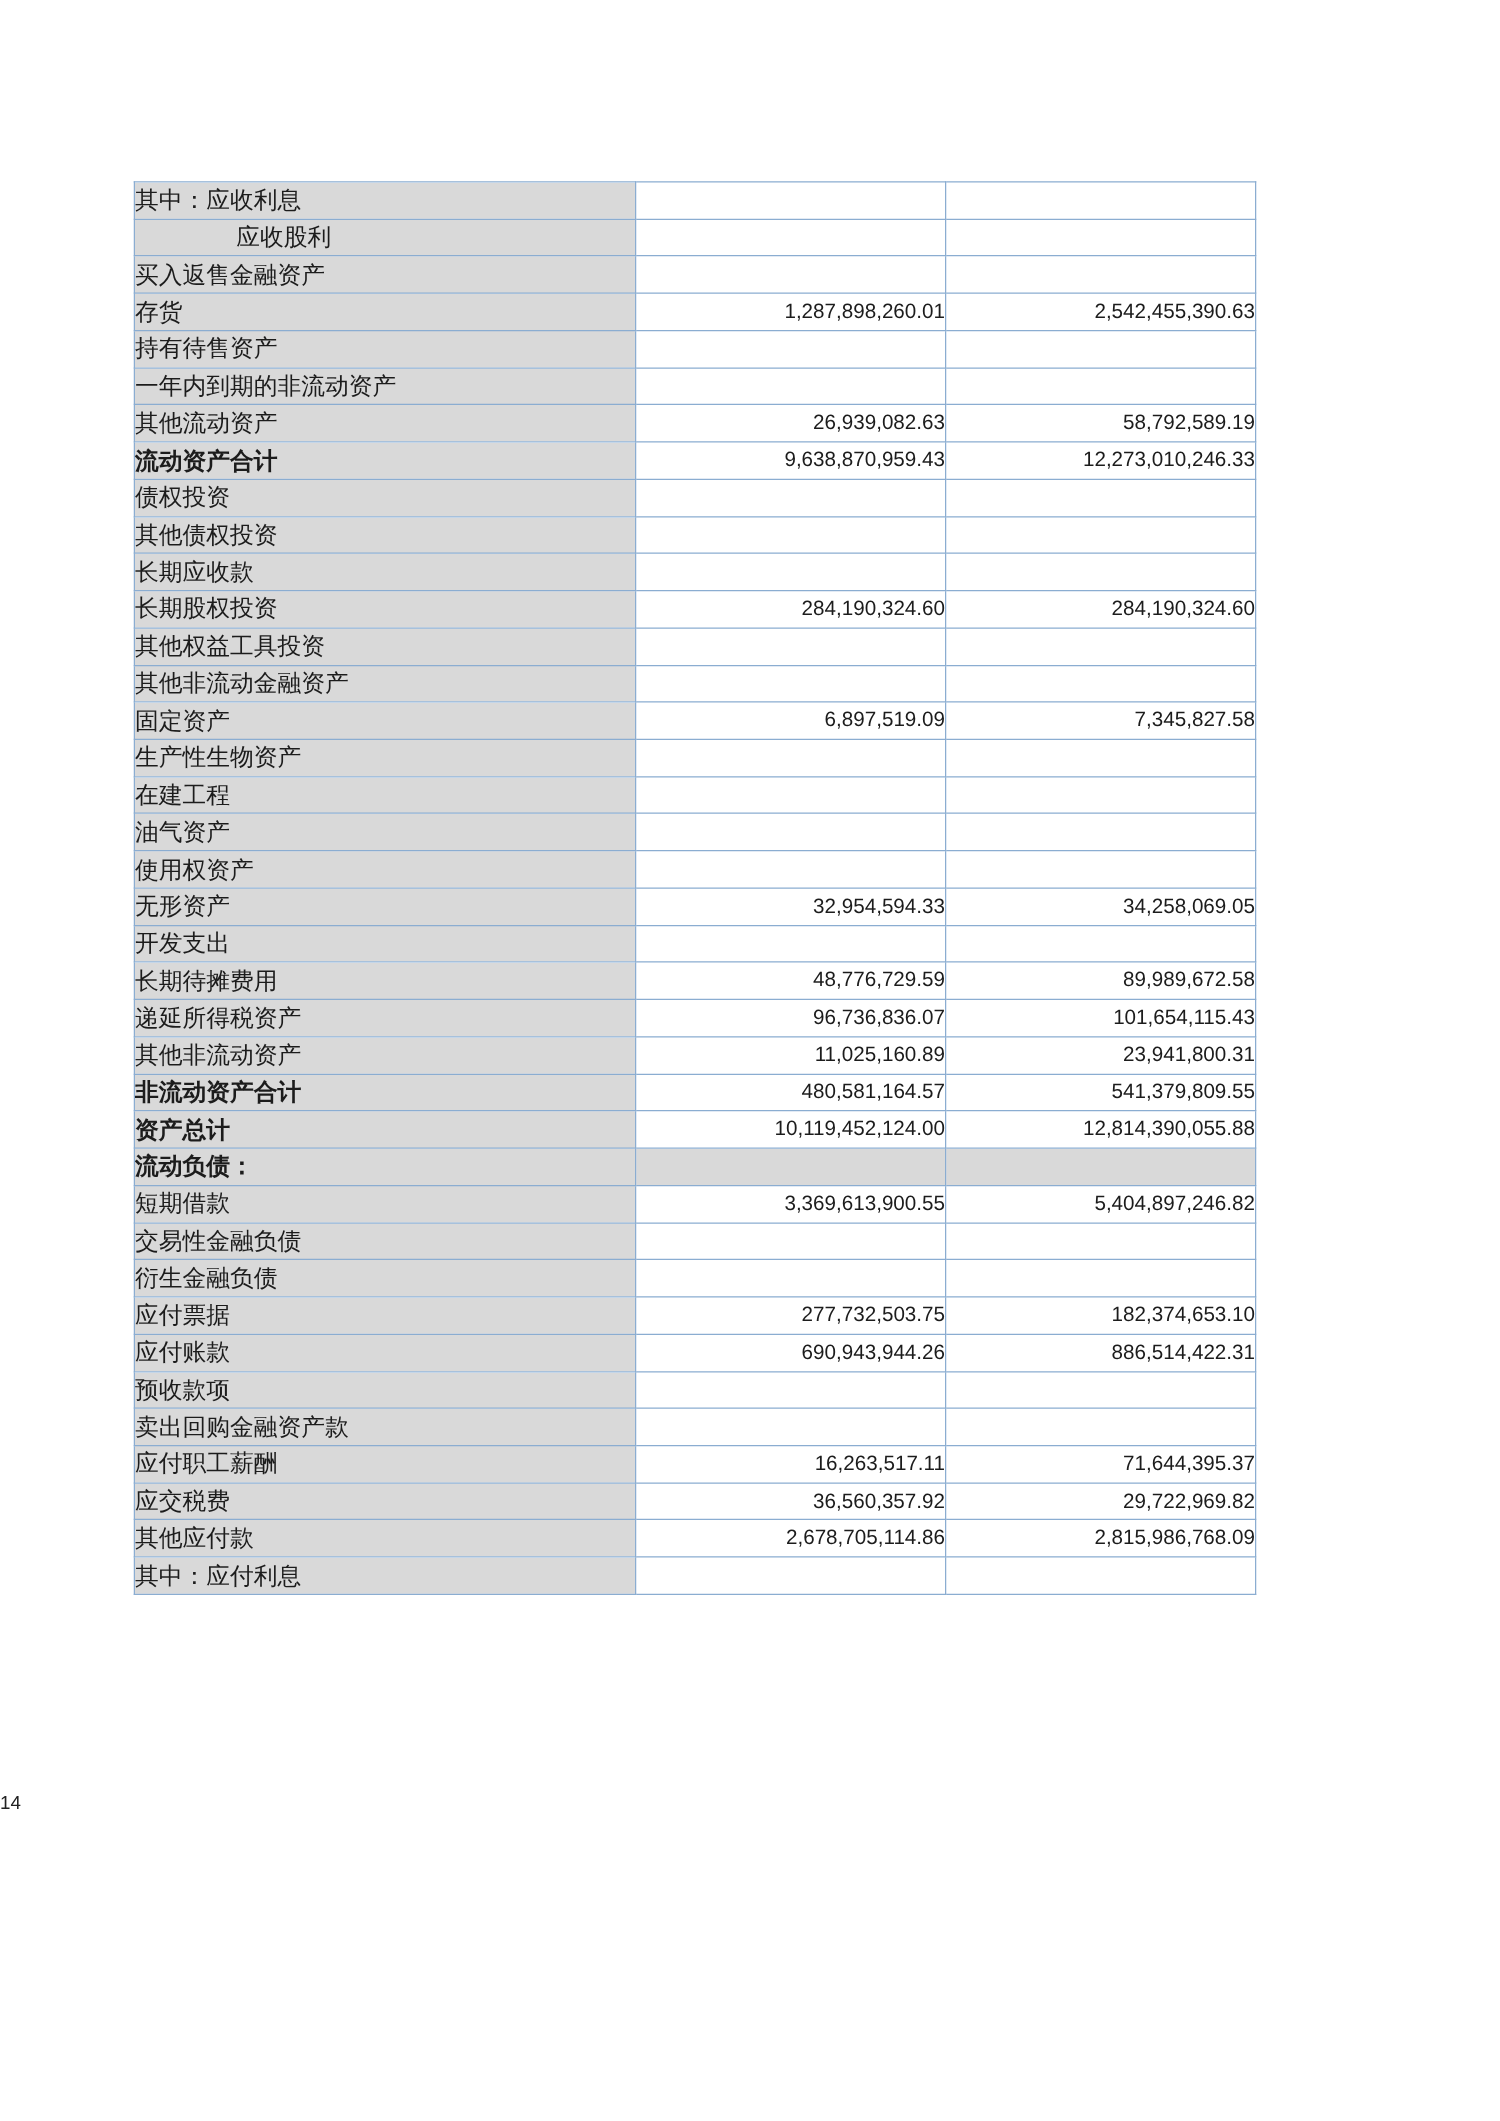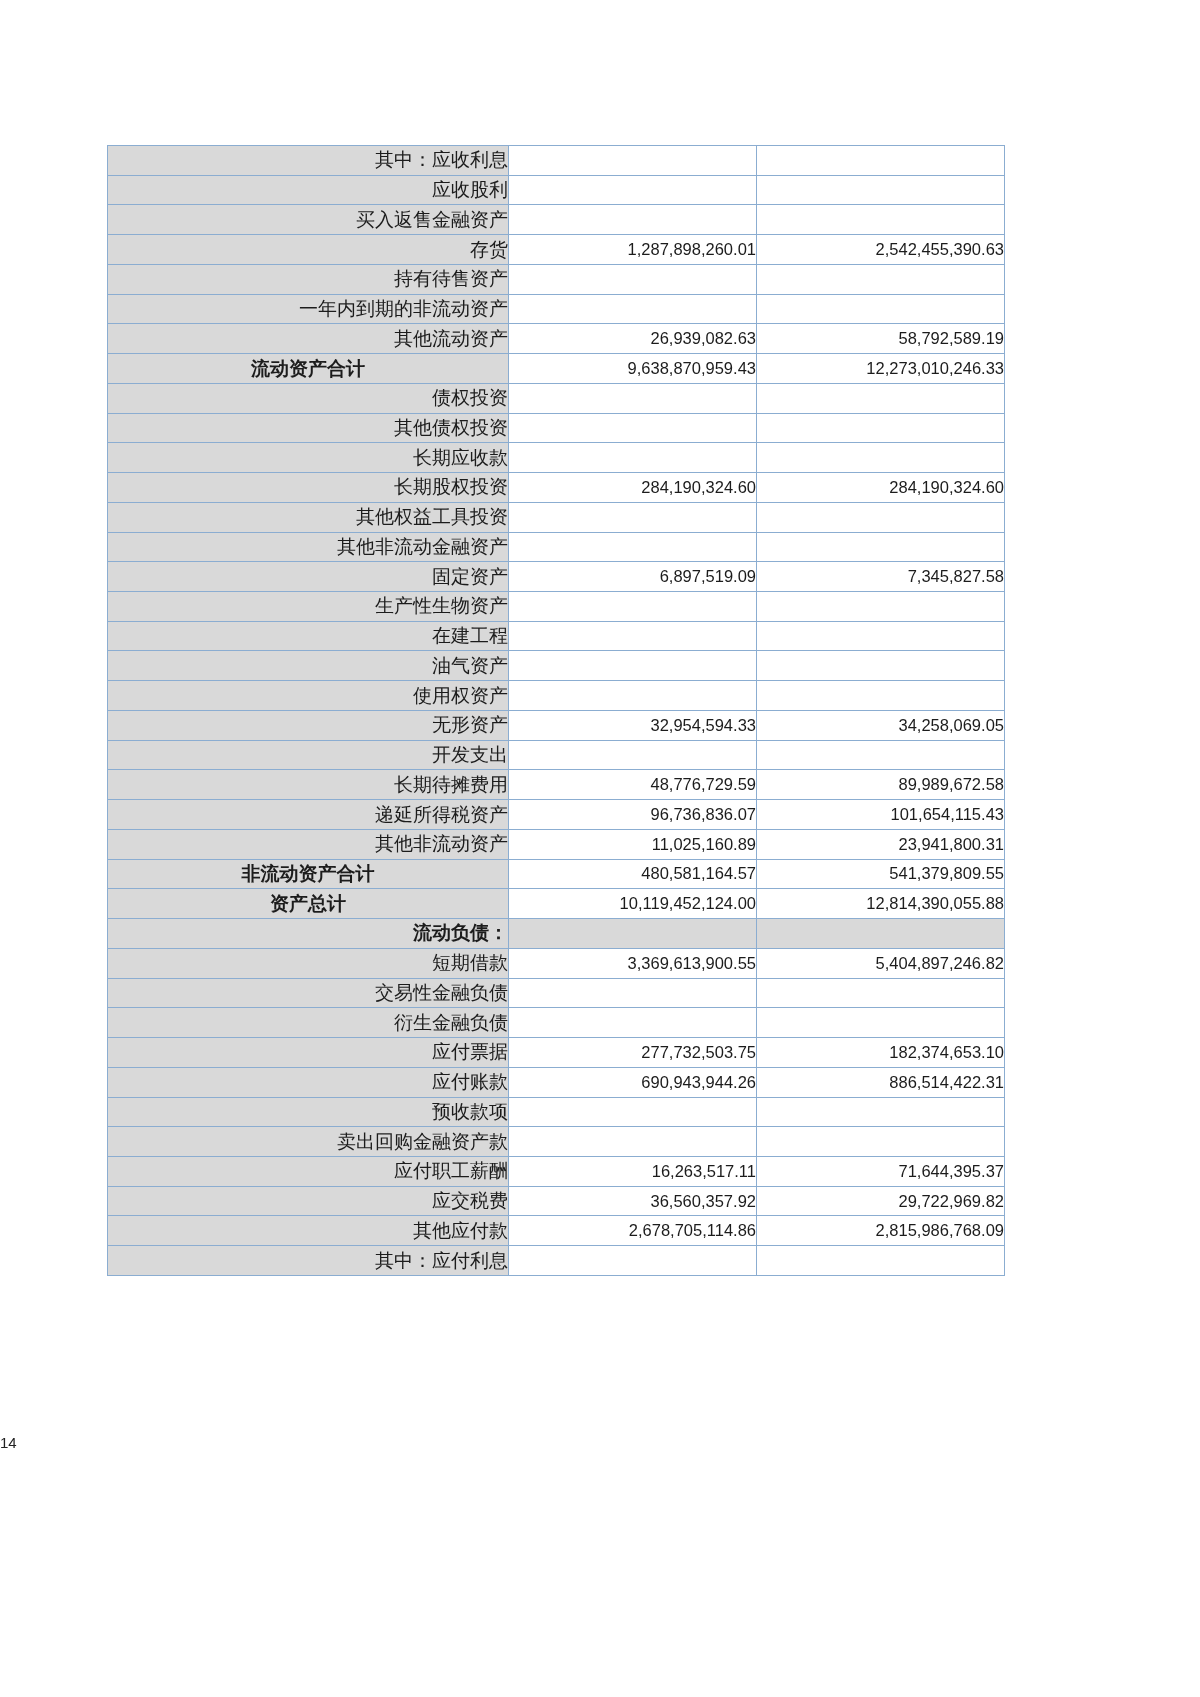--- a/index.html
+++ b/index.html
@@ -31,33 +31,32 @@
     vertical-align: middle;
     overflow: hidden;
     white-space: nowrap;
   }
   td.label {
     background: #d9d9d9;
     font-family: "Liberation Serif", "DejaVu Serif", serif;
     font-size: 19px;
     color: #1c1c1c;
     padding-left: 19px;
-    text-align: right;
+    text-align: left;
   }
   td.value {
     background: #ffffff;
     font-family: "Liberation Sans", "DejaVu Sans", sans-serif;
     font-size: 16.5px;
     color: #1c1c1c;
     text-align: right;
     padding-right: 8px;
   }
-  tr.row-item-indent td.label { padding-left: 61px; margin-top: 15px; }
+  tr.row-item-indent td.label { padding-left: 81px; margin-top: 15px; }
   tr.row-total td.label {
-    text-align: center;
     padding-left: 0;
     font-weight: bold;
   }
   tr.row-section td.label {
     font-weight: bold;
   }
   tr.row-section td.value {
     background: #d9d9d9;
   }
   .page-number {

